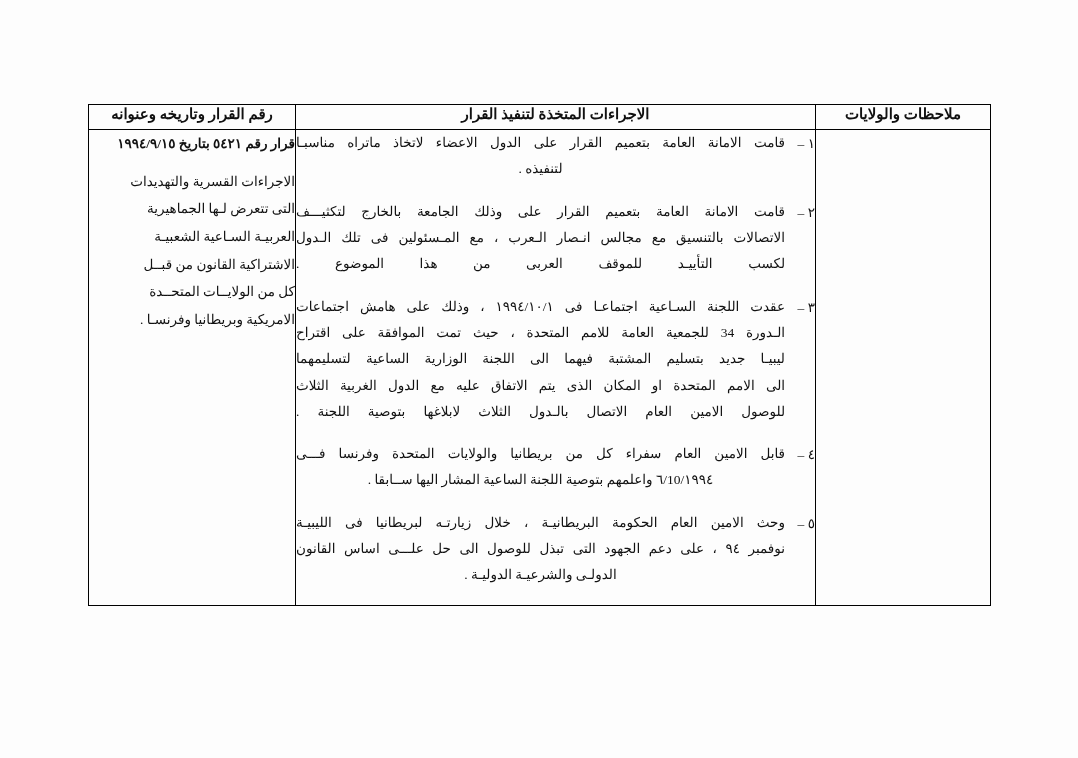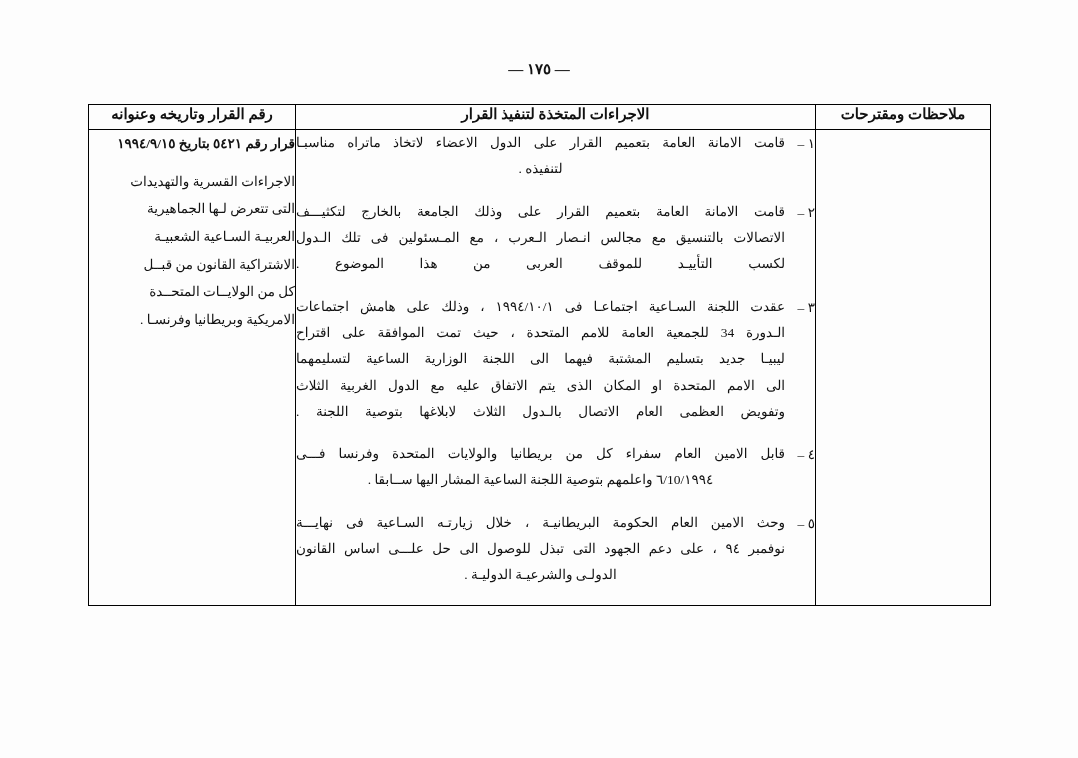--- a/index.html
+++ b/index.html
@@ -104,31 +104,30 @@
   }
   .notes-cell {
     padding: 10px;
   }
 </style>
 </head>
 <body>
 
 <div class="page">
 
-  <div class="page-number">— ١٧٥ —</div>
 
   <table class="doc-table">
     <colgroup>
       <col class="col-notes">
       <col class="col-actions">
       <col class="col-decision">
     </colgroup>
     <thead>
       <tr>
-        <th class="head-cell">ملاحظات ومقترحات</th>
+        <th class="head-cell">ملاحظات والولايات</th>
         <th class="head-cell">الاجراءات المتخذة لتنفيذ القرار</th>
         <th class="head-cell">رقم القرار وتاريخه وعنوانه</th>
       </tr>
     </thead>
     <tbody>
       <tr>
 
         <td class="notes-cell">
           <span></span>
         </td>
@@ -151,36 +150,36 @@
             </div>
           </div>
 
           <div class="action-item">
             <div class="action-num">٣ –</div>
             <div class="action-lines">
               <div class="line-just">عقدت اللجنة السـاعية اجتماعـا فى ١٩٩٤/١٠/١ ، وذلك على هامش اجتماعات</div>
               <div class="line-just">الـدورة 34 للجمعية العامة للامم المتحدة ، حيث تمت الموافقة على اقتراح</div>
               <div class="line-just">ليبيـا جديد بتسليم المشتبة فيهما الى اللجنة الوزارية الساعية لتسليمهما</div>
               <div class="line-just">الى الامم المتحدة او المكان الذى يتم الاتفاق عليه مع الدول الغربية الثلاث</div>
-              <div class="line-just">وتفويض العظمى العام  الاتصال بالـدول الثلاث لابلاغها بتوصية اللجنة .</div>
+              <div class="line-just">للوصول الامين العام  الاتصال بالـدول الثلاث لابلاغها بتوصية اللجنة .</div>
             </div>
           </div>
 
           <div class="action-item">
             <div class="action-num">٤ –</div>
             <div class="action-lines">
               <div class="line-just">قابل الامين العام سفراء كل من بريطانيا والولايات المتحدة  وفرنسا فـــى</div>
               <div>١٩٩٤/10/٦ واعلمهم بتوصية اللجنة الساعية المشار اليها ســابقا .</div>
             </div>
           </div>
 
           <div class="action-item">
             <div class="action-num">٥ –</div>
             <div class="action-lines">
-              <div class="line-just">وحث الامين العام الحكومة البريطانيـة ، خلال زيارتـه السـاعية فى نهايـــة</div>
+              <div class="line-just">وحث الامين العام الحكومة البريطانيـة ، خلال زيارتـه لبريطانيا فى الليبيـة</div>
               <div class="line-just">نوفمبر ٩٤ ، على دعم الجهود التى تبذل للوصول الى حل علـــى اساس القانون</div>
               <div>الدولـى والشرعيـة الدوليـة .</div>
             </div>
           </div>
         </td>
 
         <td class="decision-cell">
           <span class="decision-title">قرار رقم ٥٤٢١ بتاريخ ١٩٩٤/٩/١٥</span>
           <span class="decision-body">
             <div>الاجراءات القسرية والتهديدات</div>

